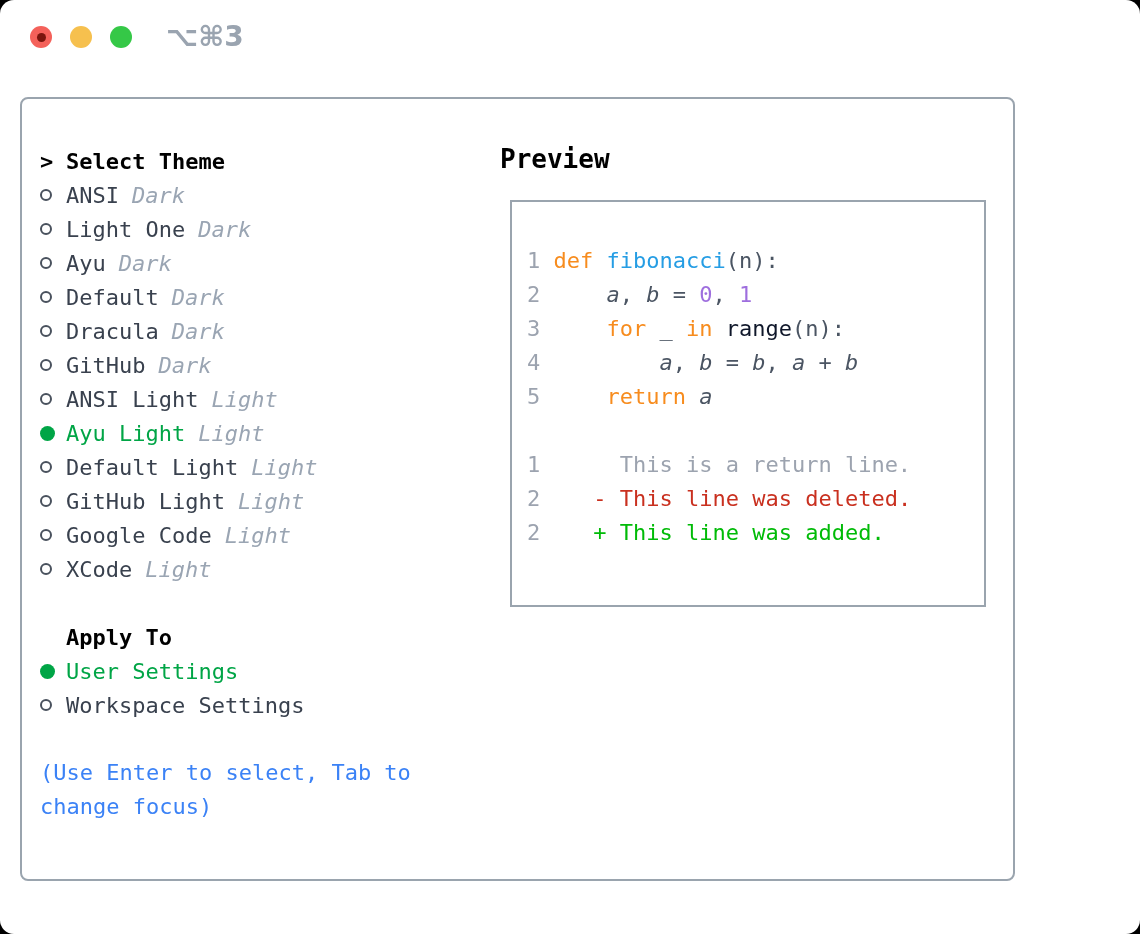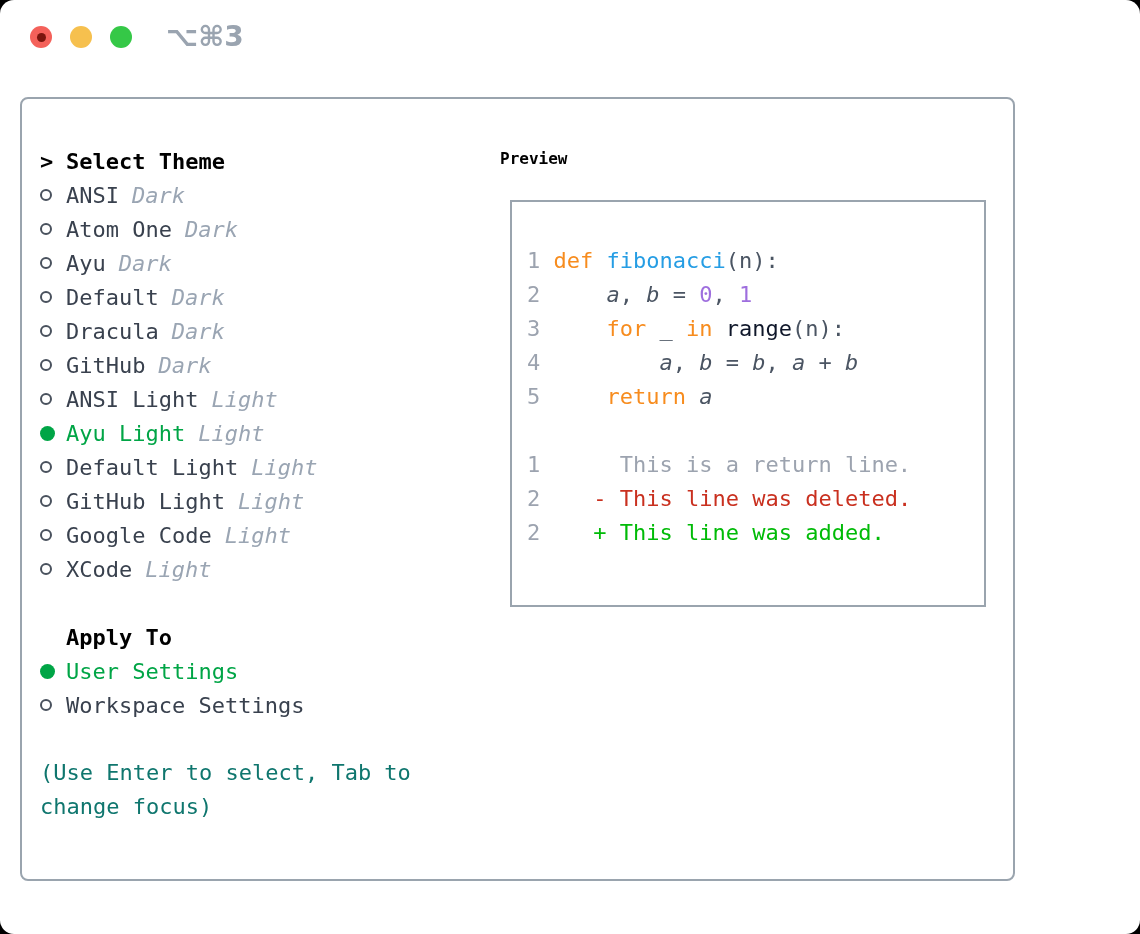--- a/index.html
+++ b/index.html
@@ -35,25 +35,25 @@
   .row { display:flex; align-items:center; height:34px; font-size:22px; white-space:pre; }
   .row.header { font-weight:bold; color:#000000; }
   .marker { width:26px; display:flex; align-items:center; flex:0 0 26px; }
   .arrow-glyph { font-weight:bold; color:#000; font-size:22px; }
   .ring { width:12px; height:12px; border:2px solid #49515d; border-radius:50%; }
   .dot  { width:15px; height:15px; border-radius:50%; background:#00a546; }
   .label { color:#39414e; }
   .row.sel .label { color:#00a546; }
   .tag { color:#9aa5b3; font-style:italic; margin-left:13px; }
   .spacer { height:34px; }
-  .hint { font-size:22px; line-height:34px; color:#0f766e; white-space:pre; }
+  .hint { font-size:22px; line-height:34px; color:#3b82f6; white-space:pre; }
 
   
   .preview-header {
-    position:absolute; left:500px; top:142px; height:34px; font-size:16px;
+    position:absolute; left:500px; top:142px; height:34px; font-size:26px;
     line-height:34px; font-weight:bold; color:#000;
   }
   .preview-box {
     position:absolute; left:510px; top:200px; width:476px; height:407px;
     border:2px solid #9aa4ae; background:#fff; padding:42px 0 0 15px; overflow:hidden;
   }
   .cline { height:34px; font-size:22px; line-height:34px; white-space:pre; color:#4b5563; }
   .lnum { color:#9ca3af; }
   .kw  { color:#f78c1e; }
   .fn  { color:#259de4; }
@@ -86,21 +86,21 @@
     <div class="left-col">
       <div class="row header">
         <span class="marker">
           <span class="arrow-glyph">&gt;</span>
         </span>
         <span>Select Theme</span>
       </div>
 
       <div>
           <div class="row item"><span class="marker"><span class="ring"></span></span><span class="label">ANSI</span><span class="tag">Dark</span></div>
-          <div class="row item"><span class="marker"><span class="ring"></span></span><span class="label">Atom One</span><span class="tag">Dark</span></div>
+          <div class="row item"><span class="marker"><span class="ring"></span></span><span class="label">Light One</span><span class="tag">Dark</span></div>
           <div class="row item"><span class="marker"><span class="ring"></span></span><span class="label">Ayu</span><span class="tag">Dark</span></div>
           <div class="row item"><span class="marker"><span class="ring"></span></span><span class="label">Default</span><span class="tag">Dark</span></div>
           <div class="row item"><span class="marker"><span class="ring"></span></span><span class="label">Dracula</span><span class="tag">Dark</span></div>
           <div class="row item"><span class="marker"><span class="ring"></span></span><span class="label">GitHub</span><span class="tag">Dark</span></div>
           <div class="row item"><span class="marker"><span class="ring"></span></span><span class="label">ANSI Light</span><span class="tag">Light</span></div>
           <div class="row item sel"><span class="marker"><span class="dot"></span></span><span class="label">Ayu Light</span><span class="tag">Light</span></div>
           <div class="row item"><span class="marker"><span class="ring"></span></span><span class="label">Default Light</span><span class="tag">Light</span></div>
           <div class="row item"><span class="marker"><span class="ring"></span></span><span class="label">GitHub Light</span><span class="tag">Light</span></div>
           <div class="row item"><span class="marker"><span class="ring"></span></span><span class="label">Google Code</span><span class="tag">Light</span></div>
           <div class="row item"><span class="marker"><span class="ring"></span></span><span class="label">XCode</span><span class="tag">Light</span></div>

